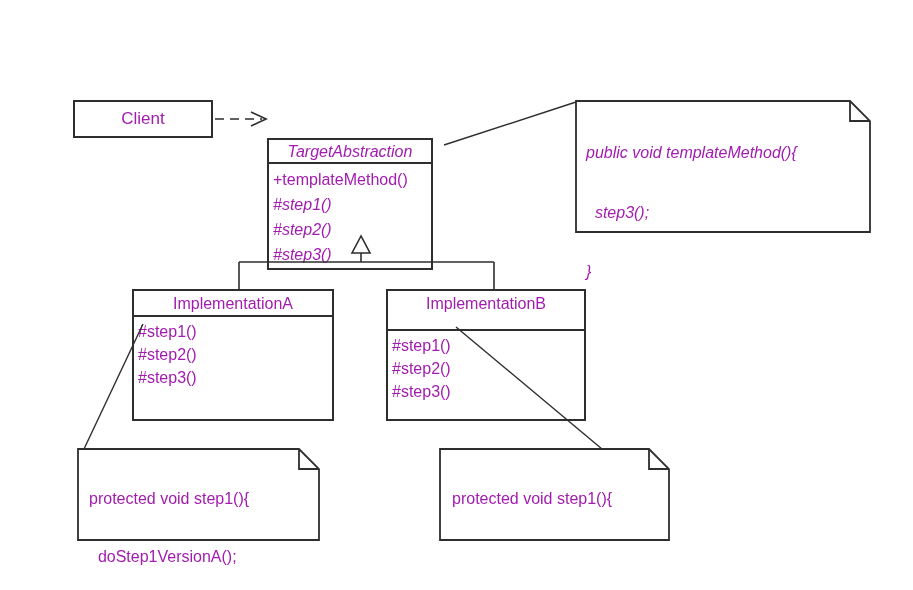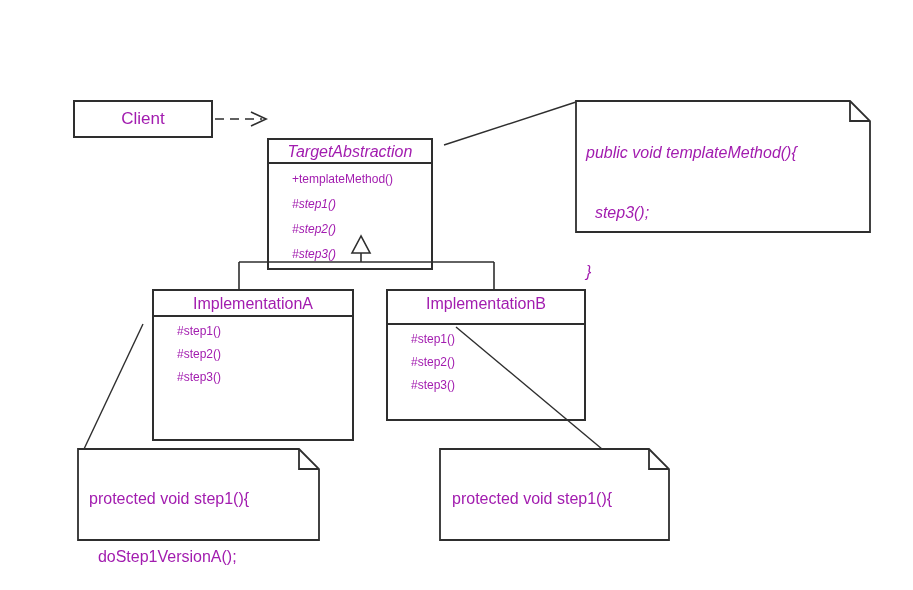--- a/index.html
+++ b/index.html
@@ -22,22 +22,22 @@
     text-align: center;
     border-bottom: 2px solid #2e2e2e;
     font-size: 16px;
     line-height: 23px;
     height: 24px;
     box-sizing: border-box;
     white-space: nowrap;
   }
   .class-title.it { font-style: italic; }
   .methods {
-    padding: 3px 7px 0 23px;
-    font-size: 12px;
+    padding: 3px 7px 0 4px;
+    font-size: 16px;
     white-space: nowrap;
   }
   .methods .m { line-height: 25px; }
   .methods.tight .m { line-height: 23px; }
   .m.it { font-style: italic; }
   .client-label {
     width: 100%;
     text-align: center;
     font-size: 17px;
     line-height: 33px;
@@ -67,31 +67,31 @@
   <div class="box" style="left:267px; top:103px; width:166px; height:132px;margin-top:35px;">
     <div class="class-title it">TargetAbstraction</div>
     <div class="methods">
       <div class="m">+templateMethod()</div>
       <div class="m it">#step1()</div>
       <div class="m it">#step2()</div>
       <div class="m it">#step3()</div>
     </div>
   </div>
 
-  <div class="box" style="left:132px; top:289px; width:202px; height:152px;margin-left:20px;">
+  <div class="box" style="left:132px; top:289px; width:202px; height:132px;">
     <div class="class-title" style="height:26px; line-height:25px;">ImplementationA</div>
     <div class="methods tight">
       <div class="m">#step1()</div>
       <div class="m">#step2()</div>
       <div class="m">#step3()</div>
     </div>
   </div>
 
   <div class="box" style="left:386px; top:289px; width:200px; height:132px;">
-    <div class="class-title" style="height:34px; line-height:25px;">ImplementationB</div>
+    <div class="class-title" style="height:40px; line-height:25px;">ImplementationB</div>
     <div class="methods tight">
       <div class="m">#step1()</div>
       <div class="m">#step2()</div>
       <div class="m">#step3()</div>
     </div>
   </div>
 
   <svg class="overlay" width="913" height="590" viewBox="0 0 913 590">
 
     <g stroke="#2e2e2e" stroke-width="1.7" fill="none">

